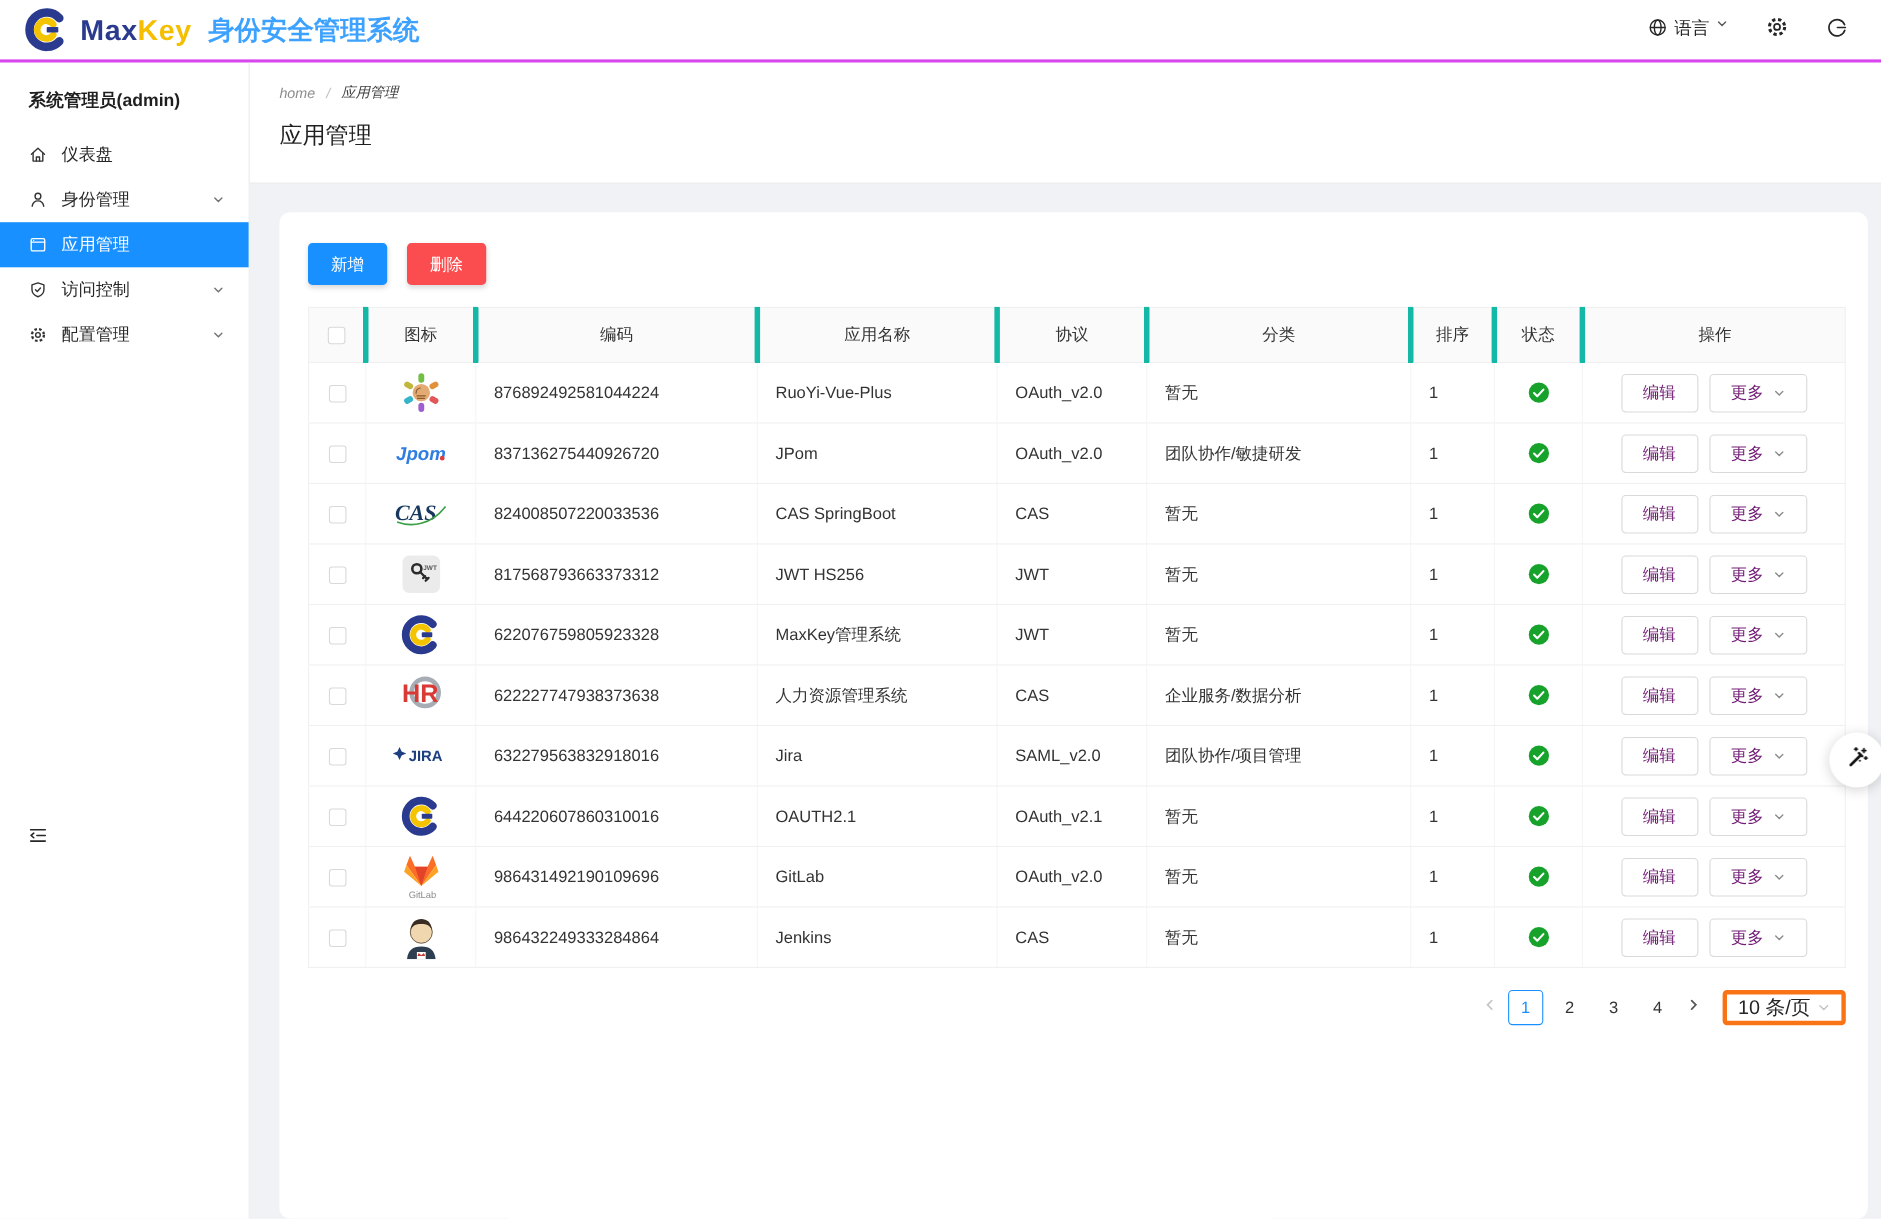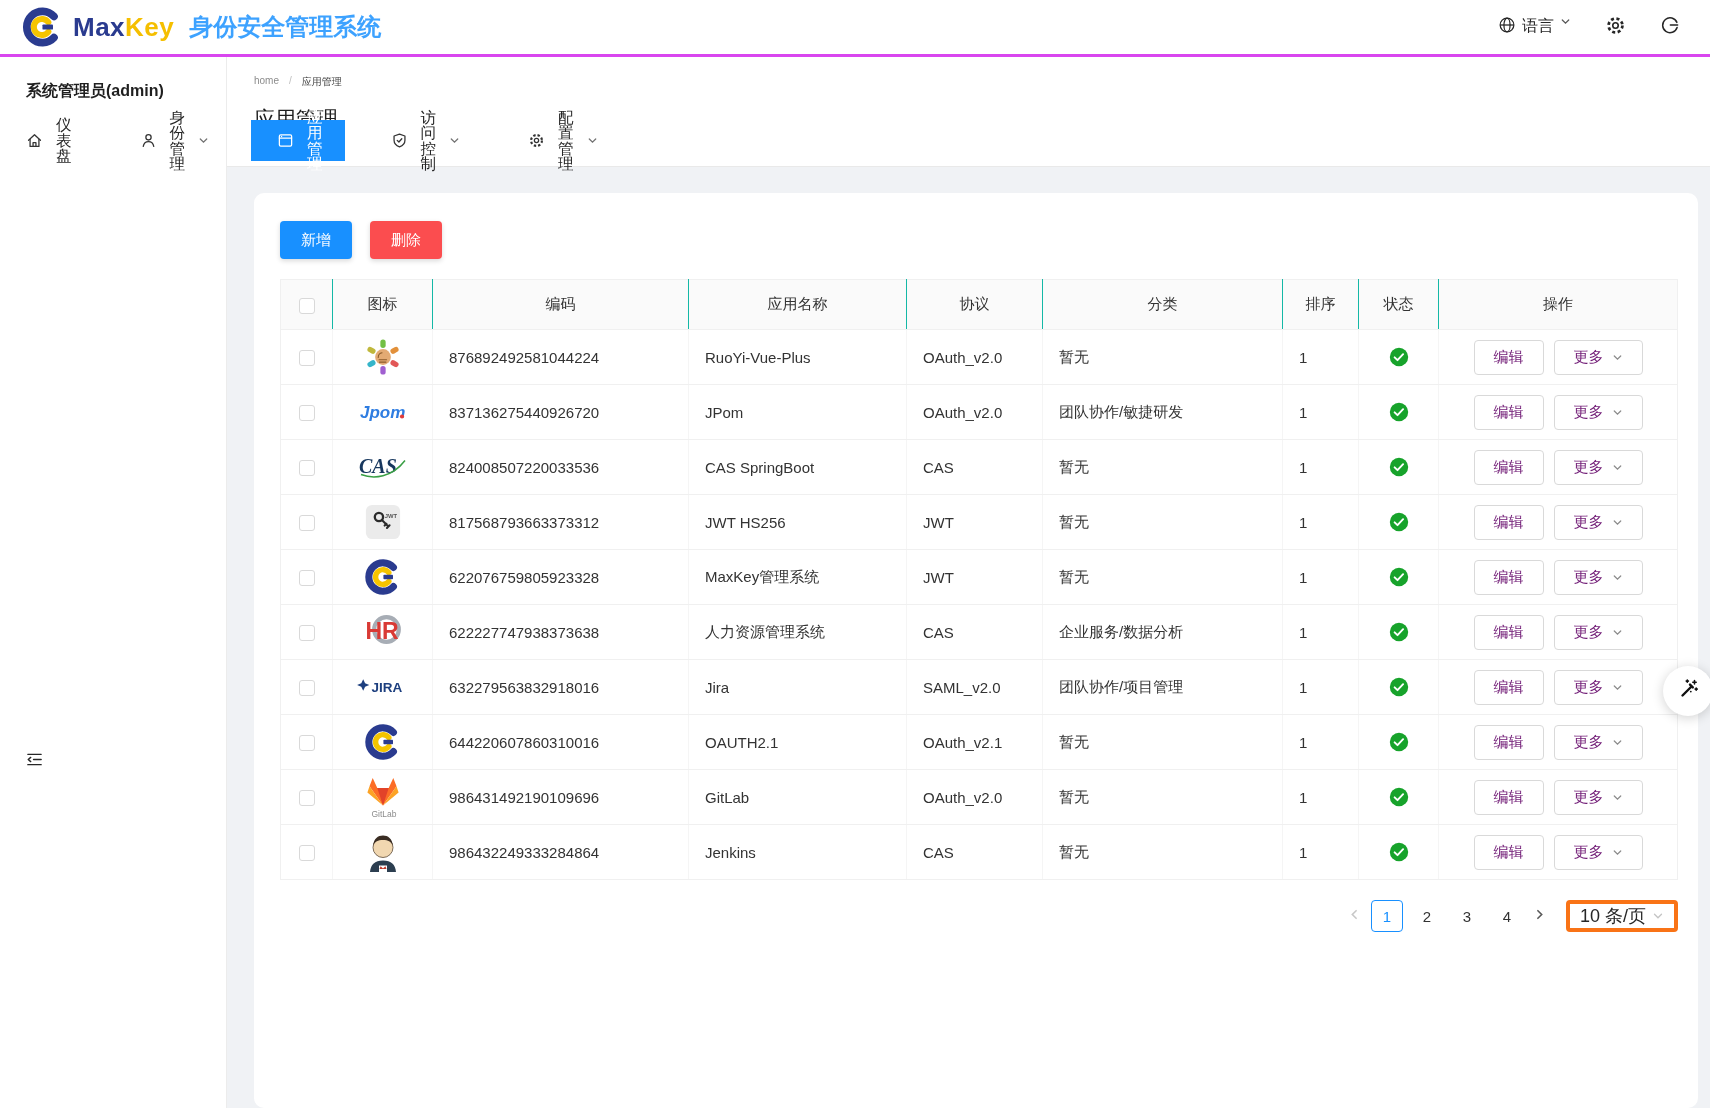--- a/index.html
+++ b/index.html
@@ -24,33 +24,33 @@
   .brand-sub { font-size: 24px; font-weight: bold; color: #3da2ff; margin-left: 6px; }
   .topbar-right { margin-left: auto; display: flex; align-items: center; gap: 34px; }
   .lang-btn { display: flex; align-items: flex-start; gap: 6px; font-size: 16px; }
   .lang-btn .chev { color: #595959; display: flex; }
   .icon-btn { display: flex; align-items: center; }
 
   
   .shell { display: flex; height: 1051px; }
   .sidebar { width: 227px; flex: none; background: #fff; border-right: 1px solid #ececec; position: relative; }
   .side-user { font-weight: bold; font-size: 16px; padding: 24px 26px 10px; color: #1f1f1f; }
-  .side-menu { margin-top: 8px; display: flex; flex-direction: row; gap: 20px; }
+  .side-menu { margin-top: 8px; display: flex; flex-direction: column; }
   .side-item { height: 41px; display: flex; align-items: center; gap: 13px; padding: 0 22px 0 26px; font-size: 15.5px; color: #262626; cursor: pointer; }
   .side-icon { display: flex; color: #333; }
   .side-label { line-height: 1; }
   .side-chevron { margin-left: auto; color: #737373; display: flex; }
   .side-item.active { background: #1890ff; color: #fff; }
   .side-item.active .side-icon, .side-item.active .side-chevron { color: #fff; }
   .fold-btn { position: absolute; left: 25px; top: 693px; color: #262626; display: flex; }
 
   
   .main { flex: 1; min-width: 0; display: flex; flex-direction: column; }
   .page-head { background: #fff; height: 110px; padding: 18px 27px 0; border-bottom: 1px solid #e9e9e9; }
-  .breadcrumb { font-size: 10px; display: flex; gap: 10px; }
+  .breadcrumb { font-size: 13px; display: flex; align-items: center; gap: 10px; font-style: italic; }
   .bc-home { color: #8c8c8c; text-decoration: none; cursor: pointer; }
   .bc-sep { color: #bfbfbf; }
   .bc-cur { color: #404040; }
   .page-title { font-size: 21px; font-weight: 500; color: #1f1f1f; margin-top: 16px; }
 
   .content { flex: 1; padding: 0 12px 0 27px; display: flex; flex-direction: column; }
 
   .filter-card { margin-top: 38px; flex: none; background: #fff; border-radius: 4px; height: 68px; display: flex; align-items: center; padding: 0 28px; }
   .f-label { font-size: 15px; color: #333; }
   .f-label.proto { margin-left: 56px; }
@@ -59,21 +59,21 @@
   .sel-chev { color: #c4c4c4; display: flex; }
   .btn-primary { background: #1890ff; color: #fff; border-radius: 4px; height: 37px; padding: 0 20px; font-size: 15px; }
   .filter-card .btn-primary { margin-left: 58px; }
 
   .table-card { margin-top: 26px; flex: 1; background: #fff; border-radius: 10px; padding: 28px 20px 0 26px; }
   .toolbar { display: flex; gap: 18px; }
   .toolbar .btn-primary, .btn-danger { height: 38px; padding: 0 21px; border-radius: 4px; font-size: 15px; box-shadow: 0 2px 5px rgba(0,0,0,.15); }
   .btn-danger { background: #fb4d4f; color: #fff; }
 
   .apps-table { width: 100%; border-collapse: collapse; margin-top: 20px; border: 1px solid #f0f0f0; font-size: 15px; table-layout: fixed; }
-  .apps-table th { background: #fafafa; height: 50px; font-weight: 500; color: #333; text-align: center; border-bottom: 1px solid #f0f0f0; border-right: 1px solid #14b8a6; }
+  .apps-table th { background: #fafafa; height: 50px; font-weight: 500; color: #333; text-align: center; border-bottom: 1px solid #f0f0f0; border-right: 5px solid #14b8a6; }
   .apps-table td { height: 55px; border-bottom: 1px solid #f0f0f0; border-right: 1px solid #f5f5f5; padding: 0 16px; color: #333; overflow: hidden; white-space: nowrap; }
   .apps-table th:last-child, .apps-table td:last-child { border-right: none; }
   td.cc { text-align: center; padding: 0; }
   .checkbox { display: inline-block; width: 16px; height: 16px; border: 1px solid #d9d9d9; border-radius: 3px; background: #fff; vertical-align: middle; cursor: pointer; }
   .app-icon { display: inline-flex; align-items: center; justify-content: center; vertical-align: middle; }
   .status-ok { display: inline-flex; vertical-align: middle; }
   .actions { display: flex; justify-content: center; align-items: center; gap: 10px; }
   .btn-ghost { background: #fff; border: 1px solid #d9d9d9; border-radius: 4px; height: 35px; padding: 0 19px; font-size: 15px; color: #701a75; display: inline-flex; align-items: center; gap: 8px; }
   .btn-ghost .chev { color: #8c8c8c; display: flex; }
 

